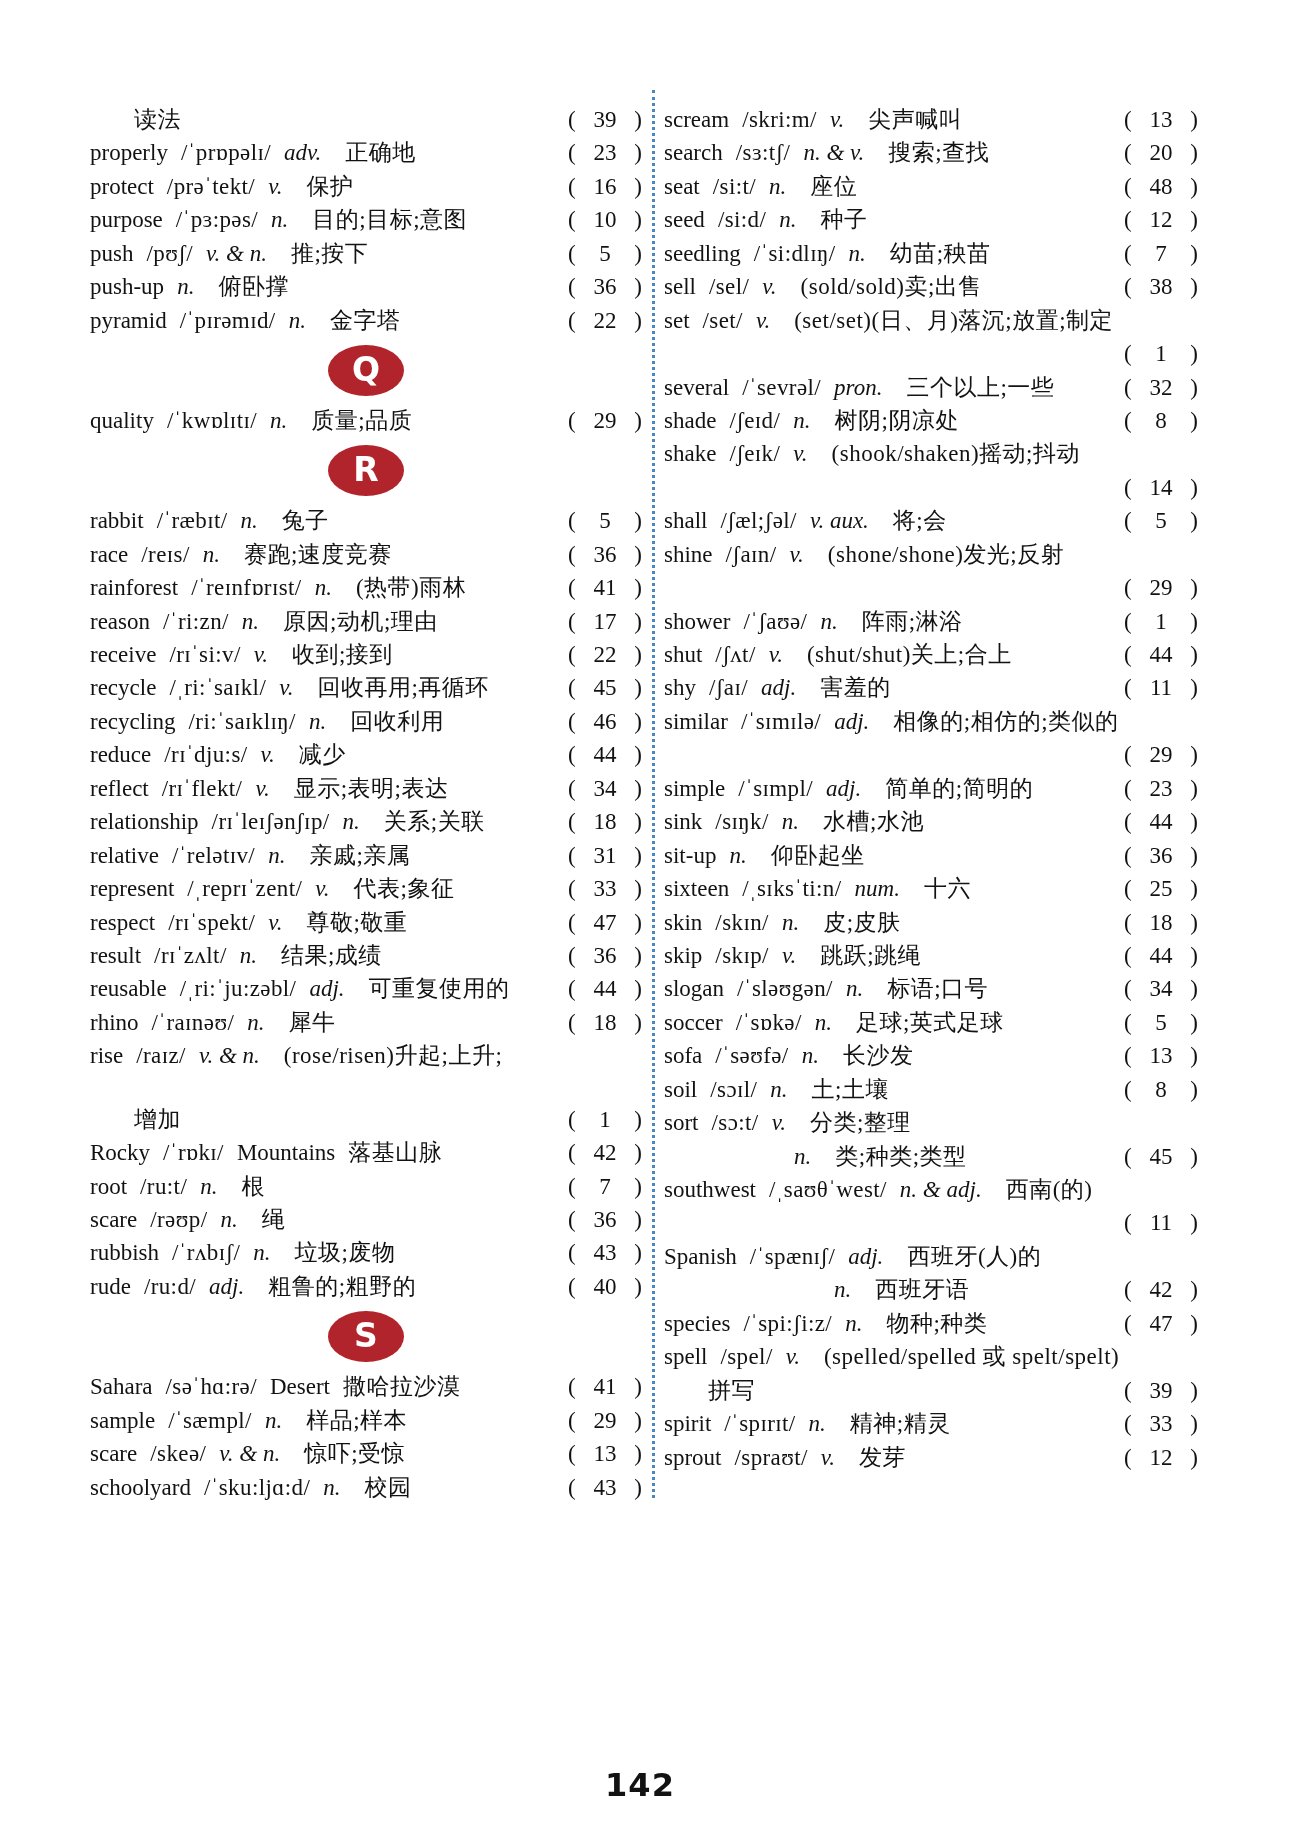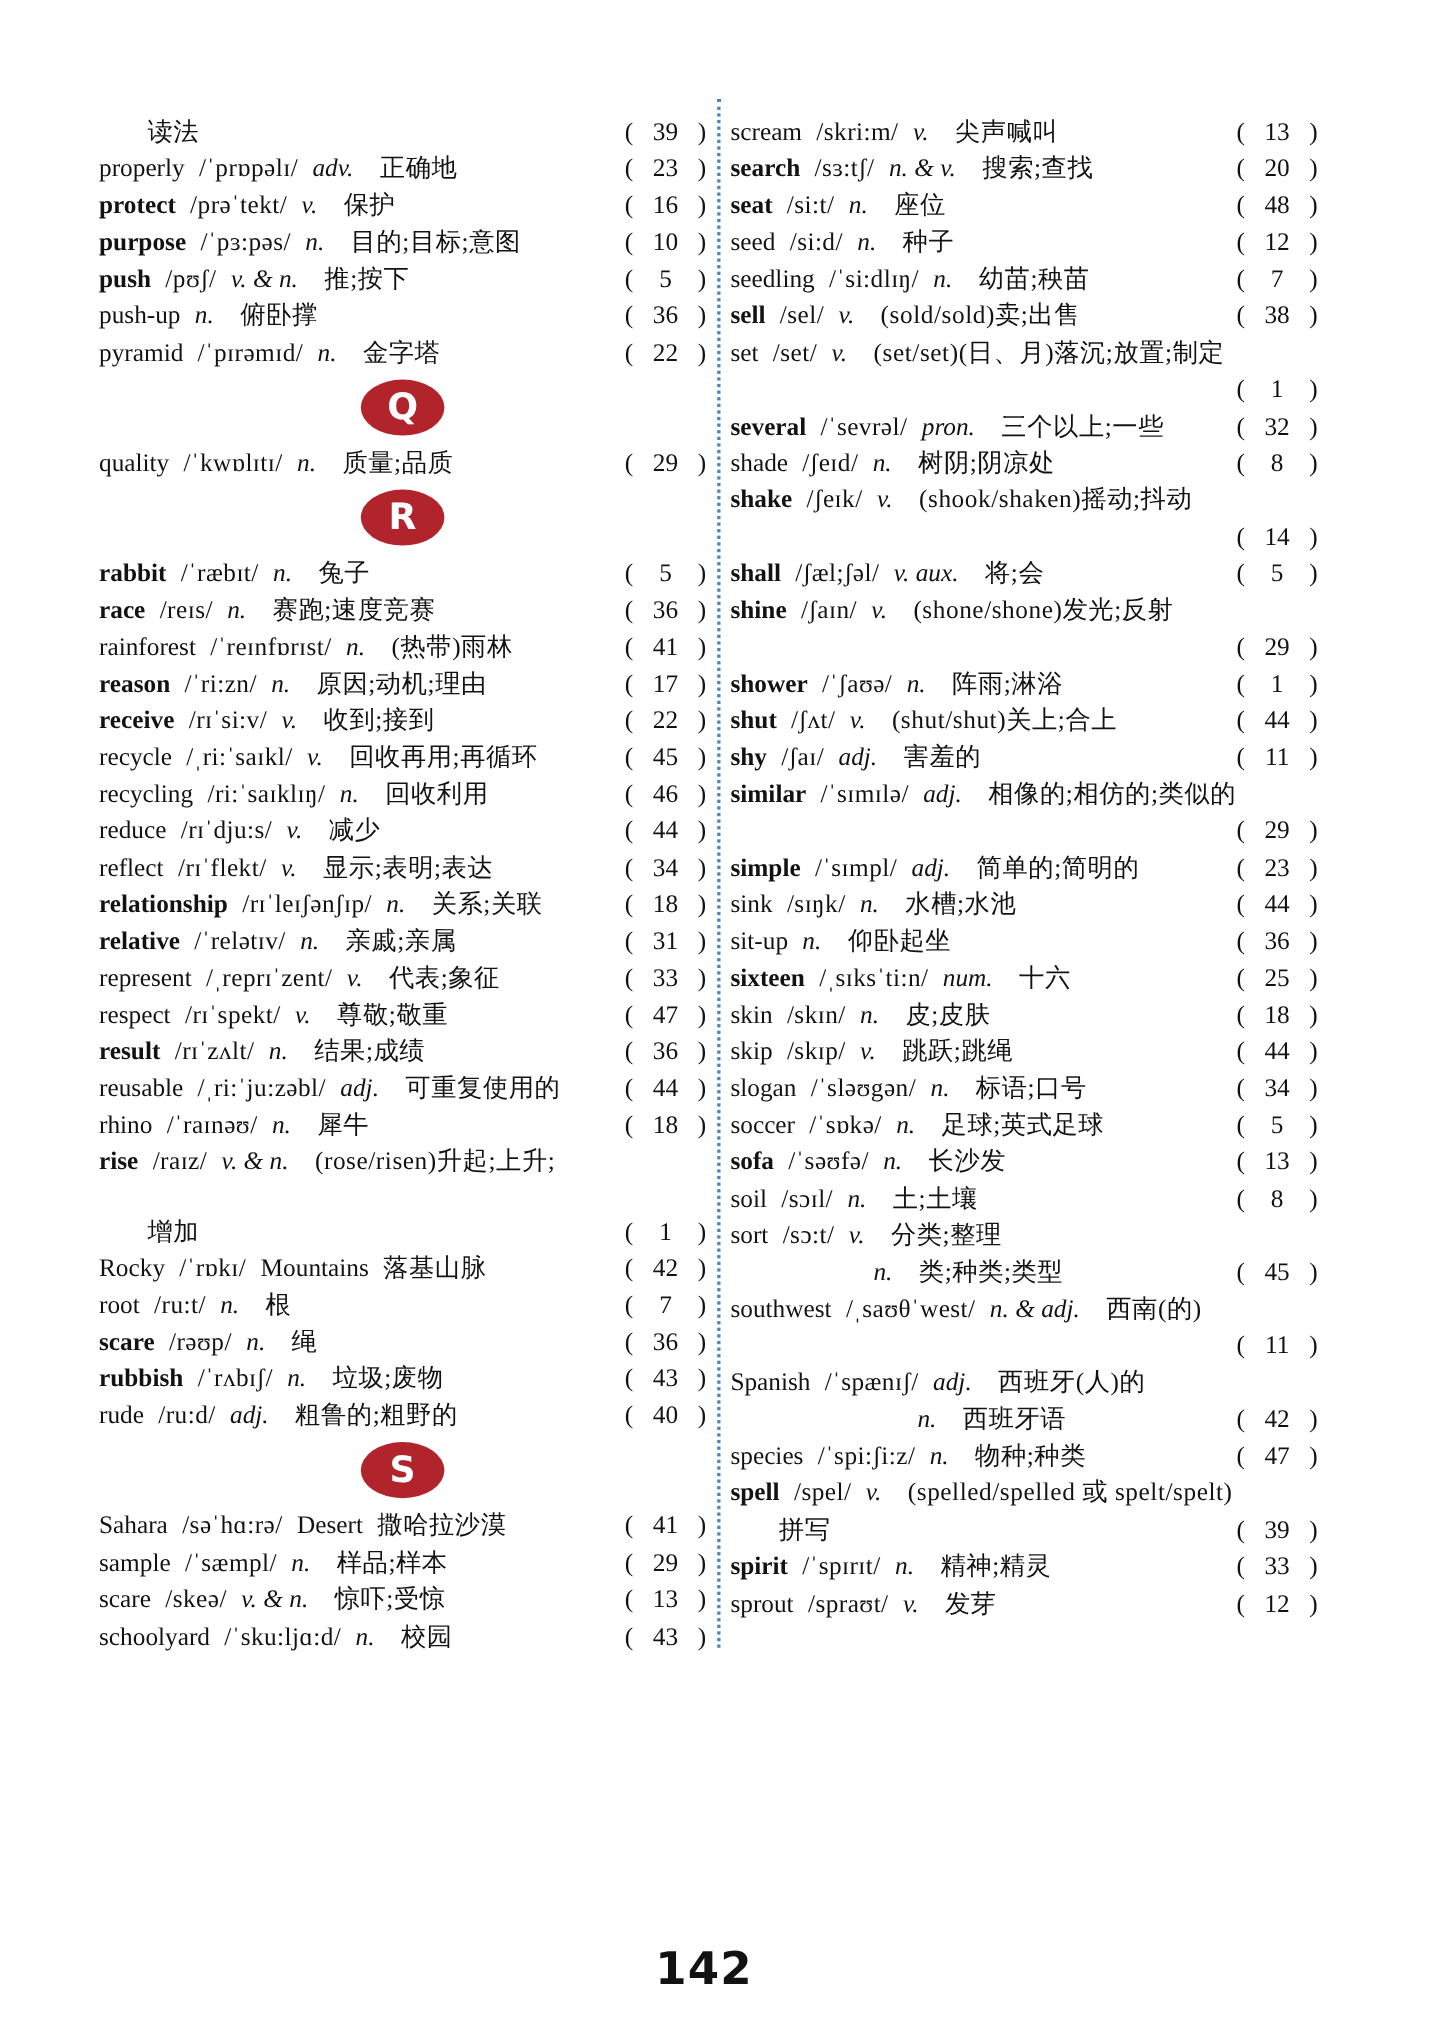--- a/index.html
+++ b/index.html
@@ -9,21 +9,21 @@
     overflow:hidden;
   }
   .col{position:absolute;top:103px;}
   #leftcol{left:90px;width:552px;}
   #rightcol{left:632px;width:534px;margin-left:32px;}
   .row{
     height:33.45px;display:flex;align-items:center;
     white-space:nowrap;font-size:23px;line-height:33.45px;
   }
   .word{margin-right:13px;}
-  .bold{font-weight:bold;}
+  .bold{font-weight:normal;}
   .phon{margin-right:13px;letter-spacing:.4px;}
   .word2{margin-right:13px;text-align:right;}
   .pos{font-style:italic;margin-right:24px;}
   .def{letter-spacing:.5px;}
   .pg{
     margin-left:auto;width:74px;min-width:74px;
     display:flex;justify-content:space-between;align-items:center;
     padding-left:4px;
   }
   .badge-row{height:66.9px;display:flex;align-items:center;justify-content:center;}
@@ -34,21 +34,21 @@
   .badge-letter{
     font-family:"DejaVu Sans","Liberation Sans",sans-serif;
     font-weight:bold;font-size:33px;line-height:1;transform:translateY(-1px);
   }
   #divider{
     position:absolute;left:652px;top:90px;height:1408px;width:0;
   }
   #footer{
     position:absolute;left:0;top:1766px;width:1280px;text-align:center;
     font-family:"DejaVu Sans","Liberation Sans",sans-serif;
-    font-weight:bold;font-size:41px;letter-spacing:1px;
+    font-weight:bold;font-size:32px;letter-spacing:1px;
   }
 </style>
 </head>
 <body style="color: rgb(18, 18, 18);">
 
 <div>
   <div id="leftcol" class="col">
       <div class="row" style="padding-left: 44px;">
         <span class="def">读法</span>
         <span class="pg">

